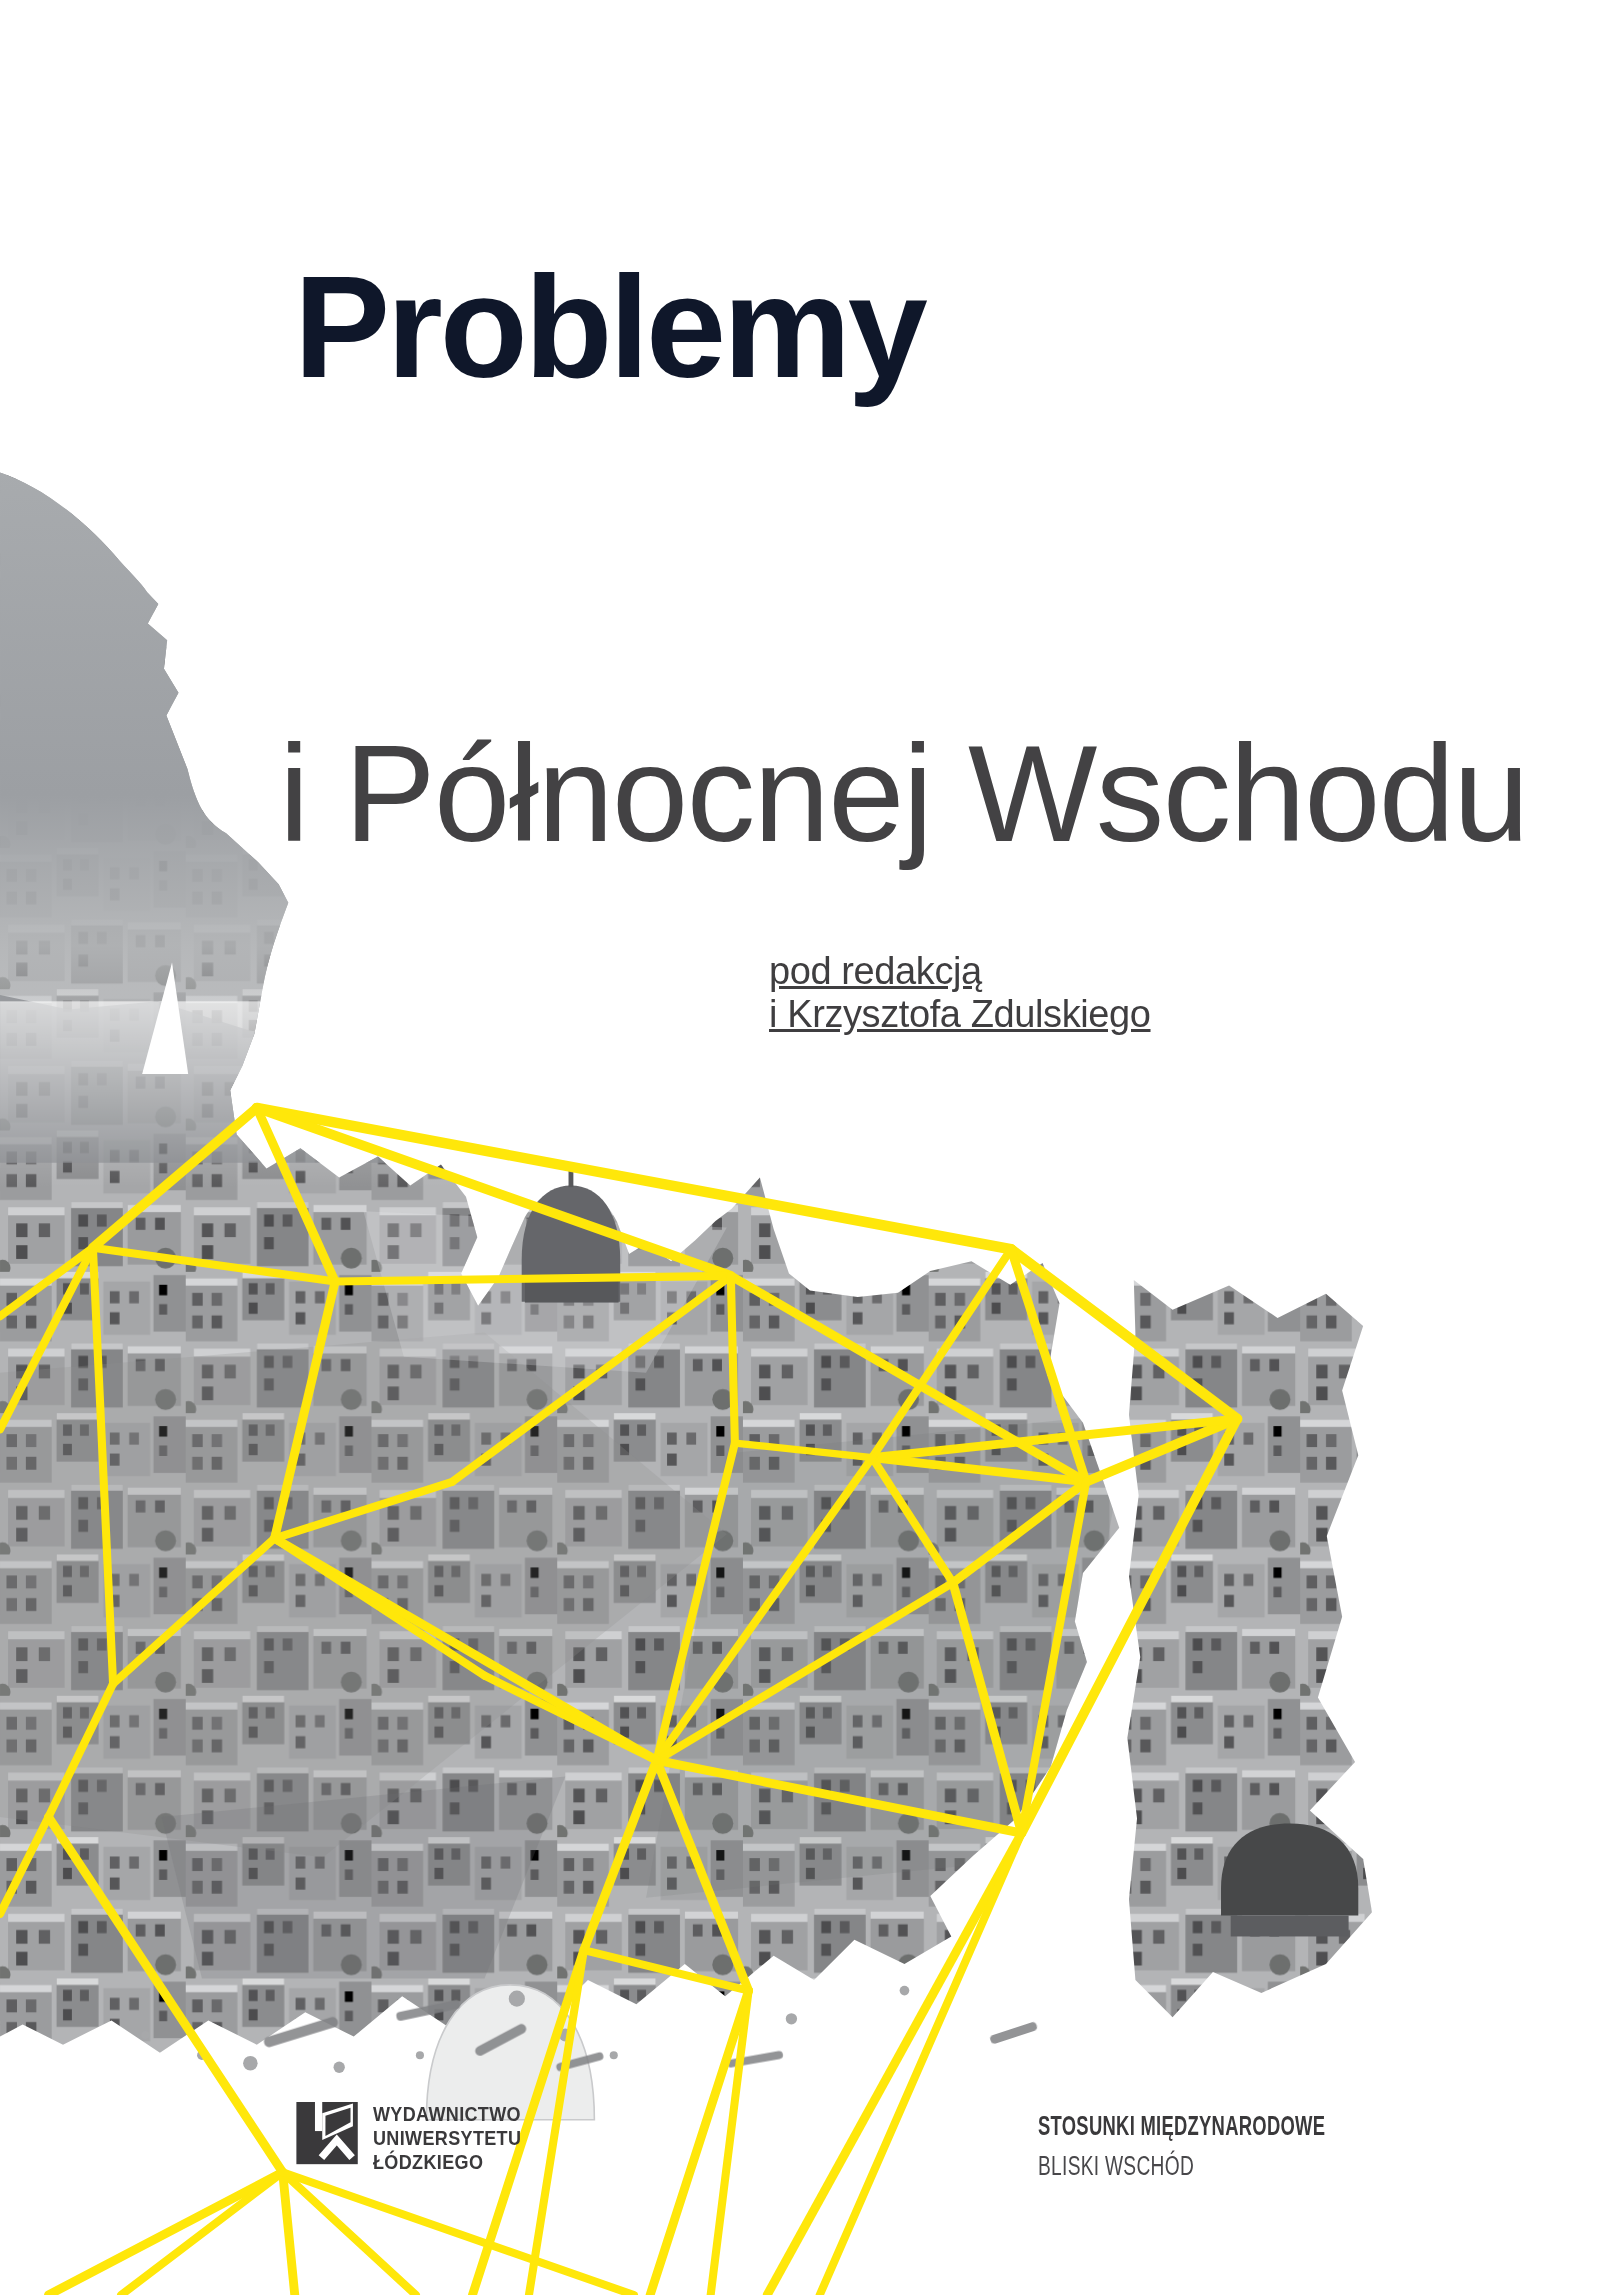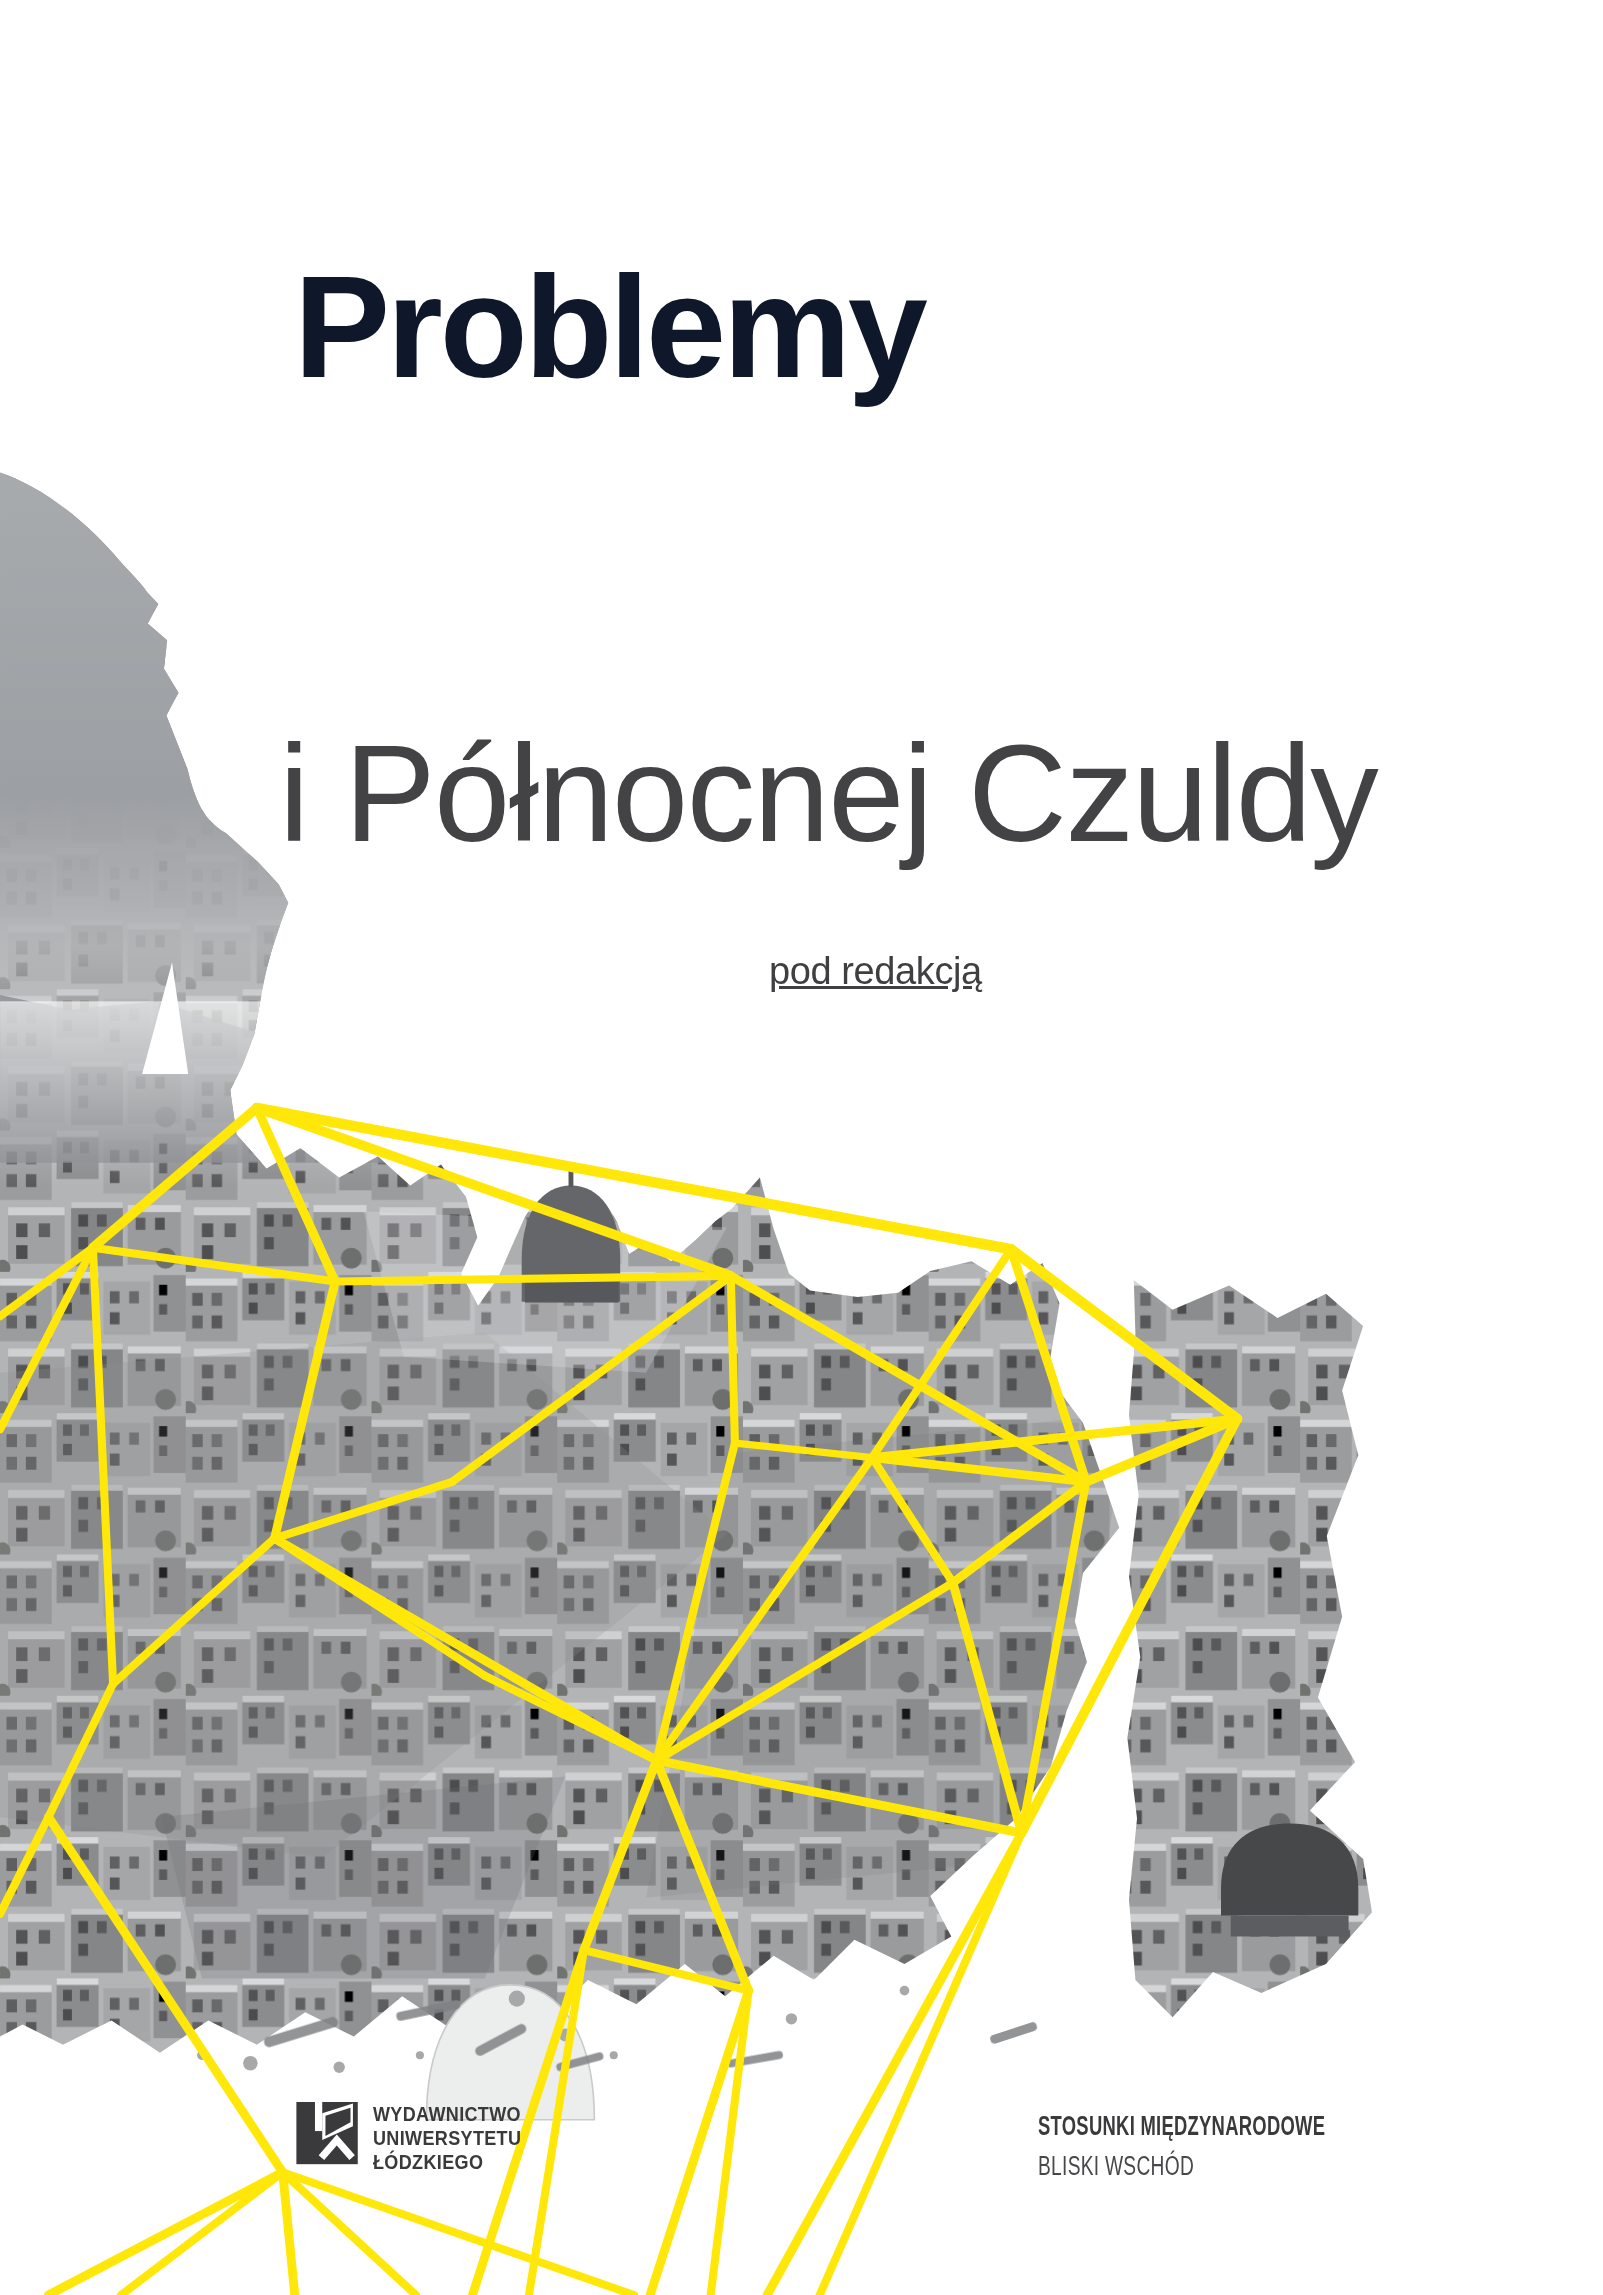--- a/index.html
+++ b/index.html
@@ -267,24 +267,25 @@
       <rect x="367" y="2603" width="76" height="77" fill="#3a393b"></rect>
       <polygon points="399,2617 437,2605 437,2633 399,2650" fill="#ffffff"></polygon>
       <polygon points="403,2620 434,2610 434,2628 403,2645" fill="#3a393b"></polygon>
       <path d="M 398,2672 L 417,2650 L 436,2672" fill="none" stroke="#ffffff" stroke-width="9"></path>
       <rect x="390" y="2603" width="9" height="36" fill="#ffffff"></rect>
     </g>
   </svg>
 
   <div class="t-line title-bold" style="top:256px">Problemy</div>
 
-  <div class="t-line title-light" style="top:725px">i Północnej Czuldy</div>
+  <div class="t-line title-light" style="top:725px">i Północnej Wschodu</div>
 
   <div class="editors">
     <div>pod redakcją</div>
+    <div>i Krzysztofa Zdulskiego</div>
   </div>
 
   <div class="publisher-text">
     <div>WYDAWNICTWO</div>
     <div>UNIWERSYTETU</div>
     <div>ŁÓDZKIEGO</div>
   </div>
 
   <div class="series">
     <div class="s1">STOSUNKI MIĘDZYNARODOWE</div>

